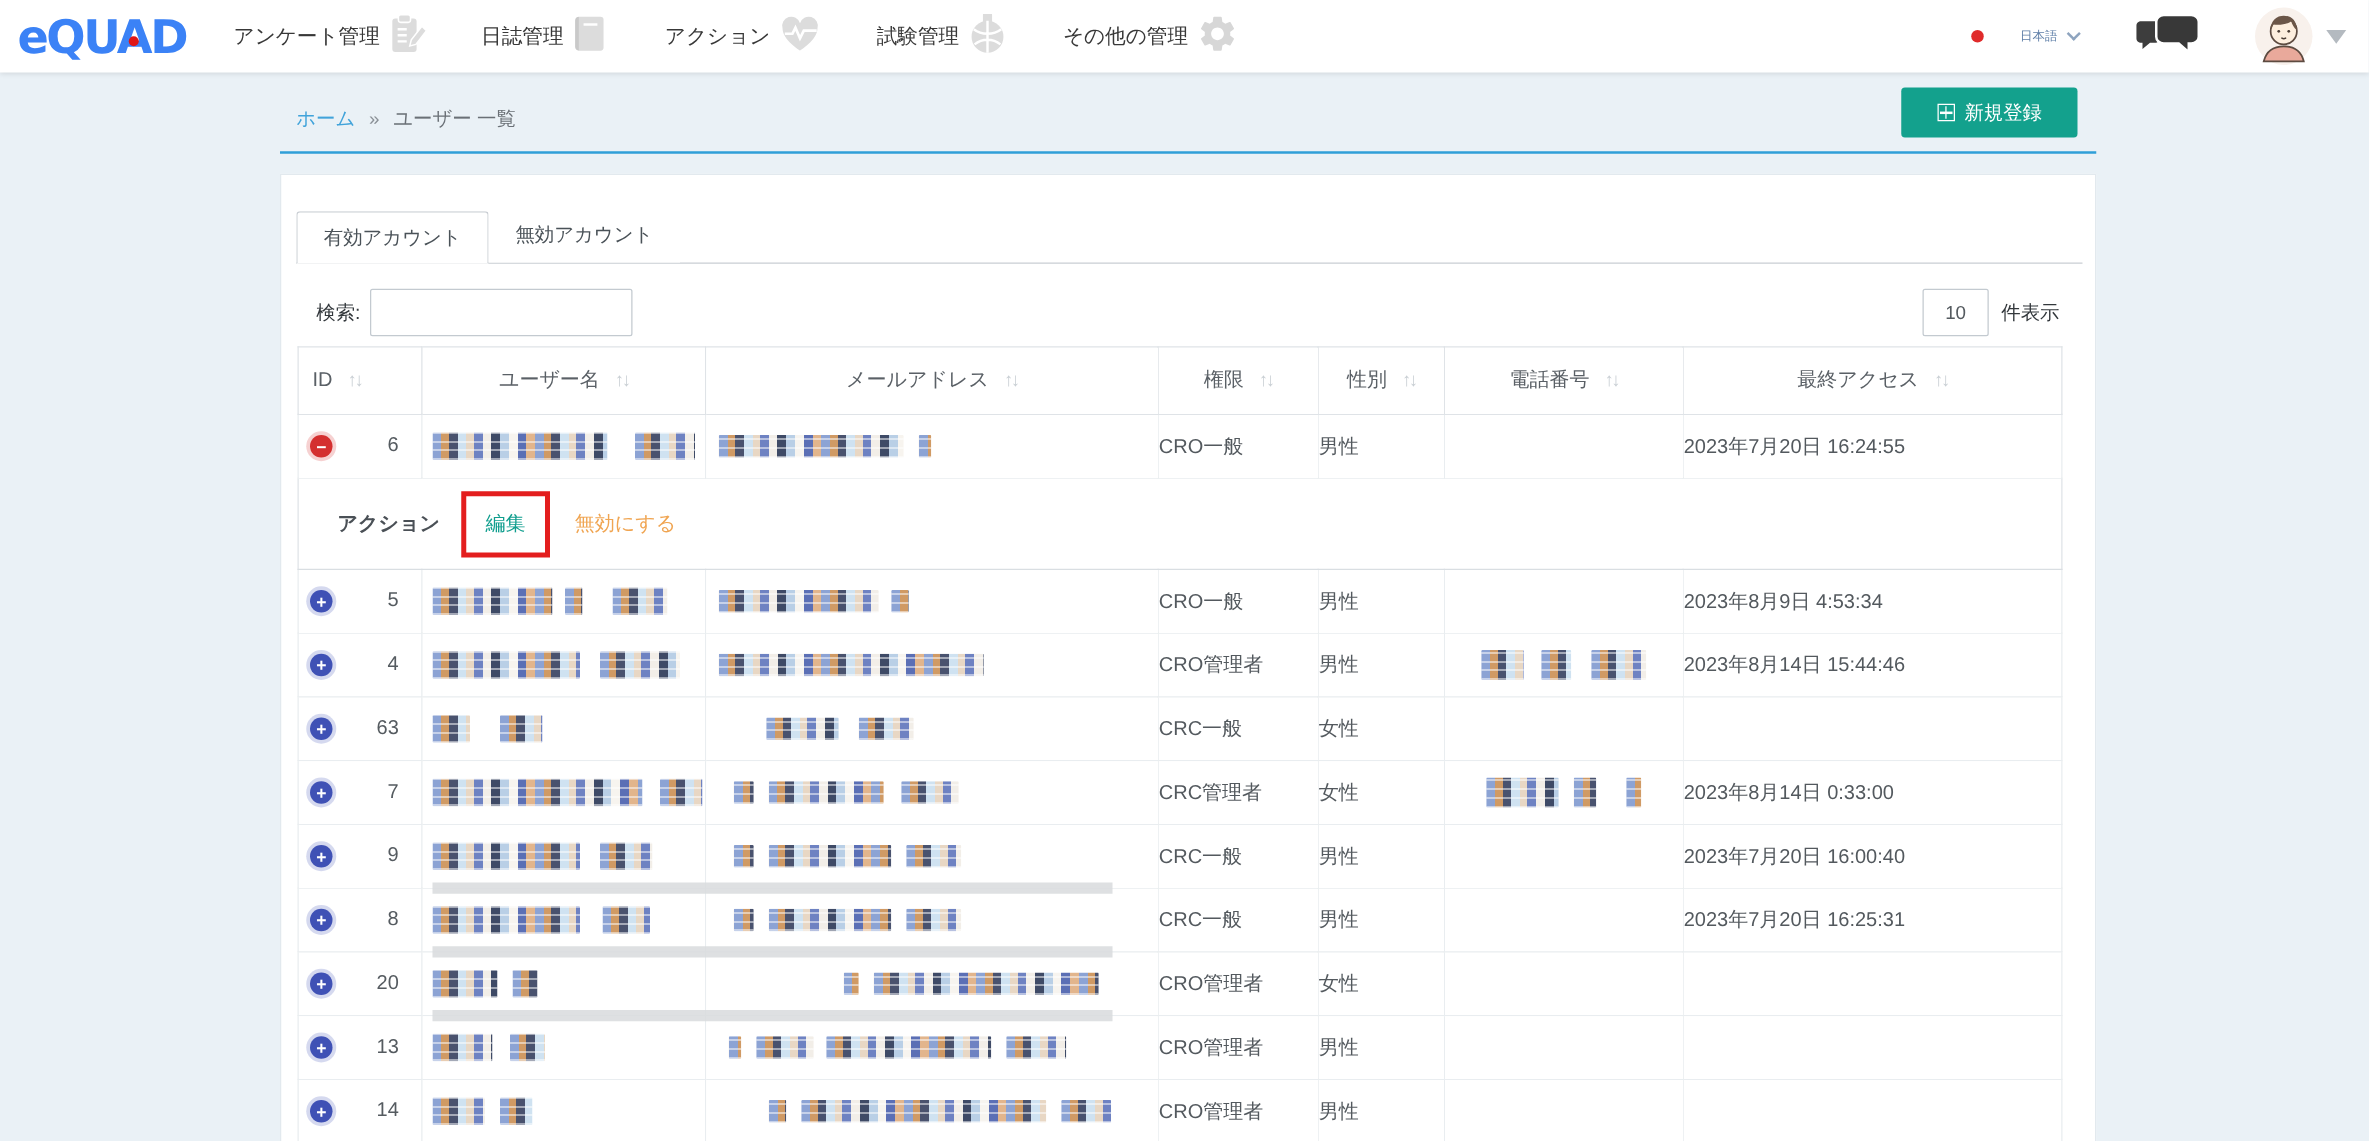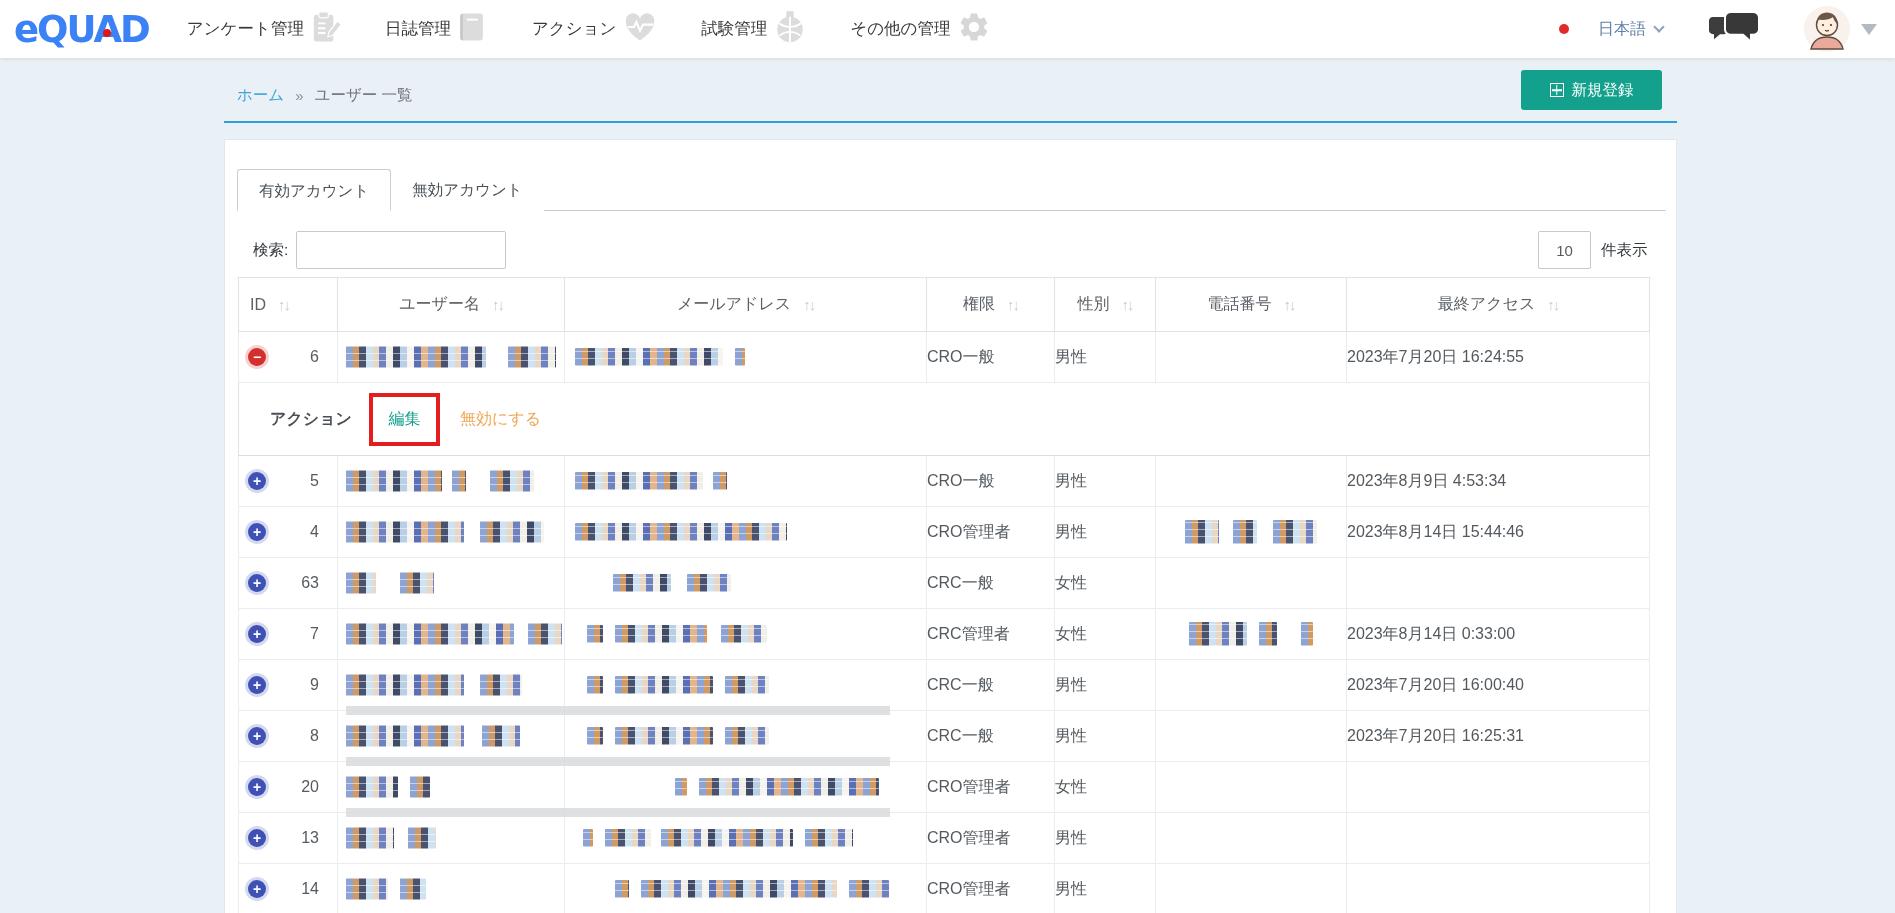--- a/index.html
+++ b/index.html
@@ -14,21 +14,21 @@
   .logo .a-dot { position:relative; }
   .logo .a-dot::after { content:''; position:absolute; left:50%; top:60%; width:8px; height:8px;
     background:#e01616; border-radius:50%; transform:translate(-50%,-50%); }
   .menu { display:flex; align-items:center; margin-left:38px; }
   .menu-item { display:flex; align-items:center; margin-right:44px; cursor:pointer; }
   .menu-item .lbl { font-size:16.5px; color:#383838; white-space:nowrap; }
   .menu-item svg { margin-left:7px; }
   .nav-right { margin-left:auto; display:flex; align-items:center; margin-right:18px; }
   .lang { display:flex; align-items:center; cursor:pointer; margin-right:46px; }
   .lang-dot { width:10px; height:10px; border-radius:50%; background:#e02b2b; margin-right:9px; }
-  .lang-label { font-size:16px; color:#5f7fa8;margin-left:20px; }
+  .lang-label { font-size:10px; color:#5f7fa8;margin-left:20px; }
   .chev { width:8px; height:8px; border-right:2px solid #8ea4bf; border-bottom:2px solid #8ea4bf;
     transform:rotate(45deg); margin-left:9px; margin-top:-4px; }
   .chat { margin-right:42px; cursor:pointer; display:flex; }
   .avatar-wrap { display:flex; align-items:center; cursor:pointer; }
   .caret-down { width:0; height:0; border-left:8px solid transparent; border-right:8px solid transparent;
     border-top:11px solid #b4bac0; margin-left:10px; }
 
   
   .page { position:absolute; left:0; top:58px; width:1895px; height:855px; background:#eaf1f6; }
   .breadcrumb { position:absolute; left:237px; top:27px; font-size:15.5px; display:flex; align-items:center; }
@@ -41,21 +41,21 @@
     display:flex; align-items:center; justify-content:center;
     font-family:"Liberation Sans","DejaVu Sans",sans-serif; }
   .plus-sq { width:14px; height:14px; border:1.5px solid #fff; position:relative; margin-right:8px; }
   .plus-sq::before { content:''; position:absolute; left:50%; top:1px; bottom:1px; width:1.5px; background:#fff; transform:translateX(-50%); }
   .plus-sq::after  { content:''; position:absolute; top:50%; left:1px; right:1px; height:1.5px; background:#fff; transform:translateY(-50%); }
 
   
   .card { position:absolute; left:224px; top:81px; width:1453px; height:834px; background:#fff;
     border:1px solid #e2e9ee; }
   .tabs { position:absolute; left:12px; top:29px; right:10px; height:42px; display:flex;
-    border-bottom:1px solid #c9ced3; }
+    border-bottom:1px solid #c9ced3;align-items:flex-end; }
   .tab { height:42px; line-height:41px; padding:0 21px; font-size:15.5px; color:#4a5258;
     cursor:pointer; background:#fff; }
   .tab.active { border:1px solid #c9ced3; border-bottom:1px solid #fff; border-radius:3px 3px 0 0;
     margin-bottom:-1px; }
   .search-row { position:absolute; left:28px; top:91px; display:flex; align-items:center; }
   .search-lbl { font-size:15.5px; color:#33383c; margin-right:8px; }
   .search-input { width:210px; height:38px; border:1px solid #c3cad0; border-radius:2px;
     font-size:15px; padding:0 8px; outline:none; }
   .pagesize-row { position:absolute; left:1313px; top:91px; display:flex; align-items:center; }
   .size-box { width:53px; height:38px; border:1px solid #c3cad0; border-radius:2px; font-size:15px;

